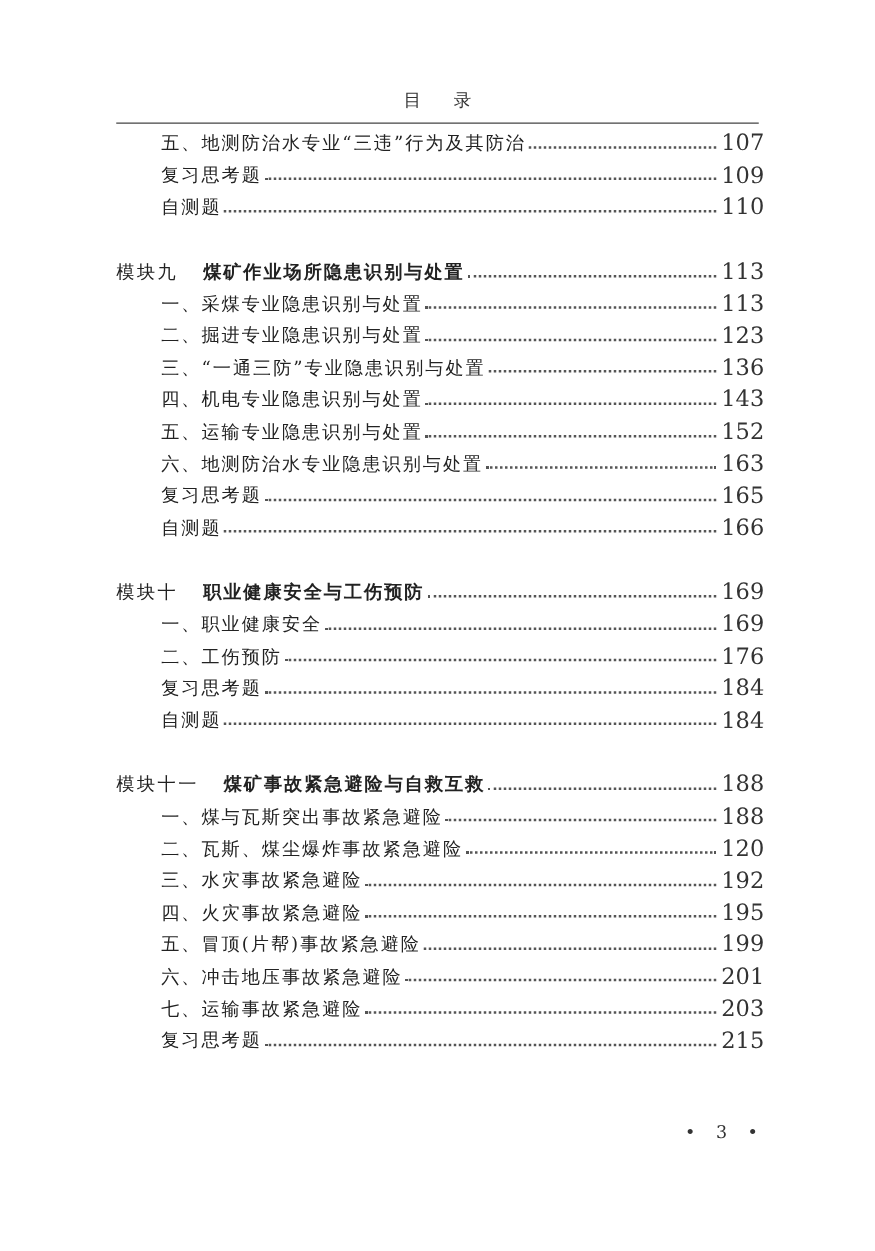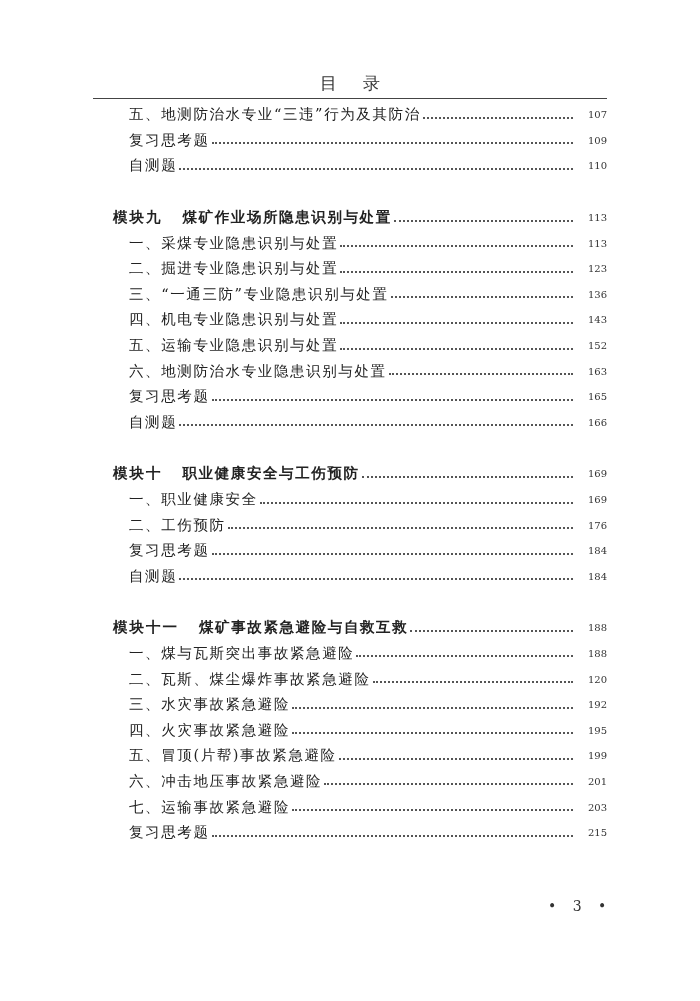--- a/index.html
+++ b/index.html
@@ -1,32 +1,32 @@
 <!DOCTYPE html>
 <html><head>
 <meta charset="utf-8">
 <style>
   html, body { margin: 0; padding: 0; background: #ffffff; }
   body { width: 700px; height: 1001px; position: relative; overflow: hidden;
          font-family: "DejaVu Serif", "Liberation Serif", serif; color: #222; }
   .header-title { position: absolute; top: 72px; left: 0; width: 700px; text-align: center;
-                  font-size: 17px; letter-spacing: 26px; color: #333; padding-left: 26px; box-sizing: border-box; }
+                  font-size: 14px; letter-spacing: 26px; color: #333; padding-left: 26px; box-sizing: border-box; }
   .header-rule { position: absolute; top: 98px; left: 93px; width: 514px; height: 0;
                  border-top: 1.4px solid #444; }
   .toc { position: absolute; left: 93px; width: 514px; top: 102px; }
   .row { position: relative; height: 25.6px; display: flex; align-items: center; font-size: 14.5px; }
   .row.l2 { padding-left: 36px; }
   .row.l1 { font-family: "DejaVu Sans", "Liberation Sans", sans-serif; font-weight: bold; font-size: 14.5px; }
   .row .label { white-space: nowrap; letter-spacing: 1.6px; }
-  .row.l1 .num { font-weight: bold; letter-spacing: 2px; margin-left: 20px; }
+  .row.l1 .num { font-weight: normal; letter-spacing: 2px; }
   .row.l1 .gap { display: inline-block; width: 20px; }
   .row .dots { flex: 1; overflow: hidden; white-space: nowrap; height: 14px; margin: 0 4px 0 2px;
                border-bottom: 2px dotted #555; transform: translateY(-4px); }
   .row .page { font-family: "DejaVu Serif", "Liberation Serif", serif; font-weight: normal;
-               font-size: 10px; width: 30px; text-align: right; color: #333; }
+               font-size: 18px; width: 30px; text-align: right; color: #333; }
   .spacer { height: 26px; }
   .footer-page { position: absolute; top: 898px; left: 548px; font-size: 14px; color: #333; letter-spacing: 6px; }
 </style>
 </head>
 <body>
 
 <div class="header-title">目录</div>
 <div class="header-rule"></div>
 
 <div class="toc">

